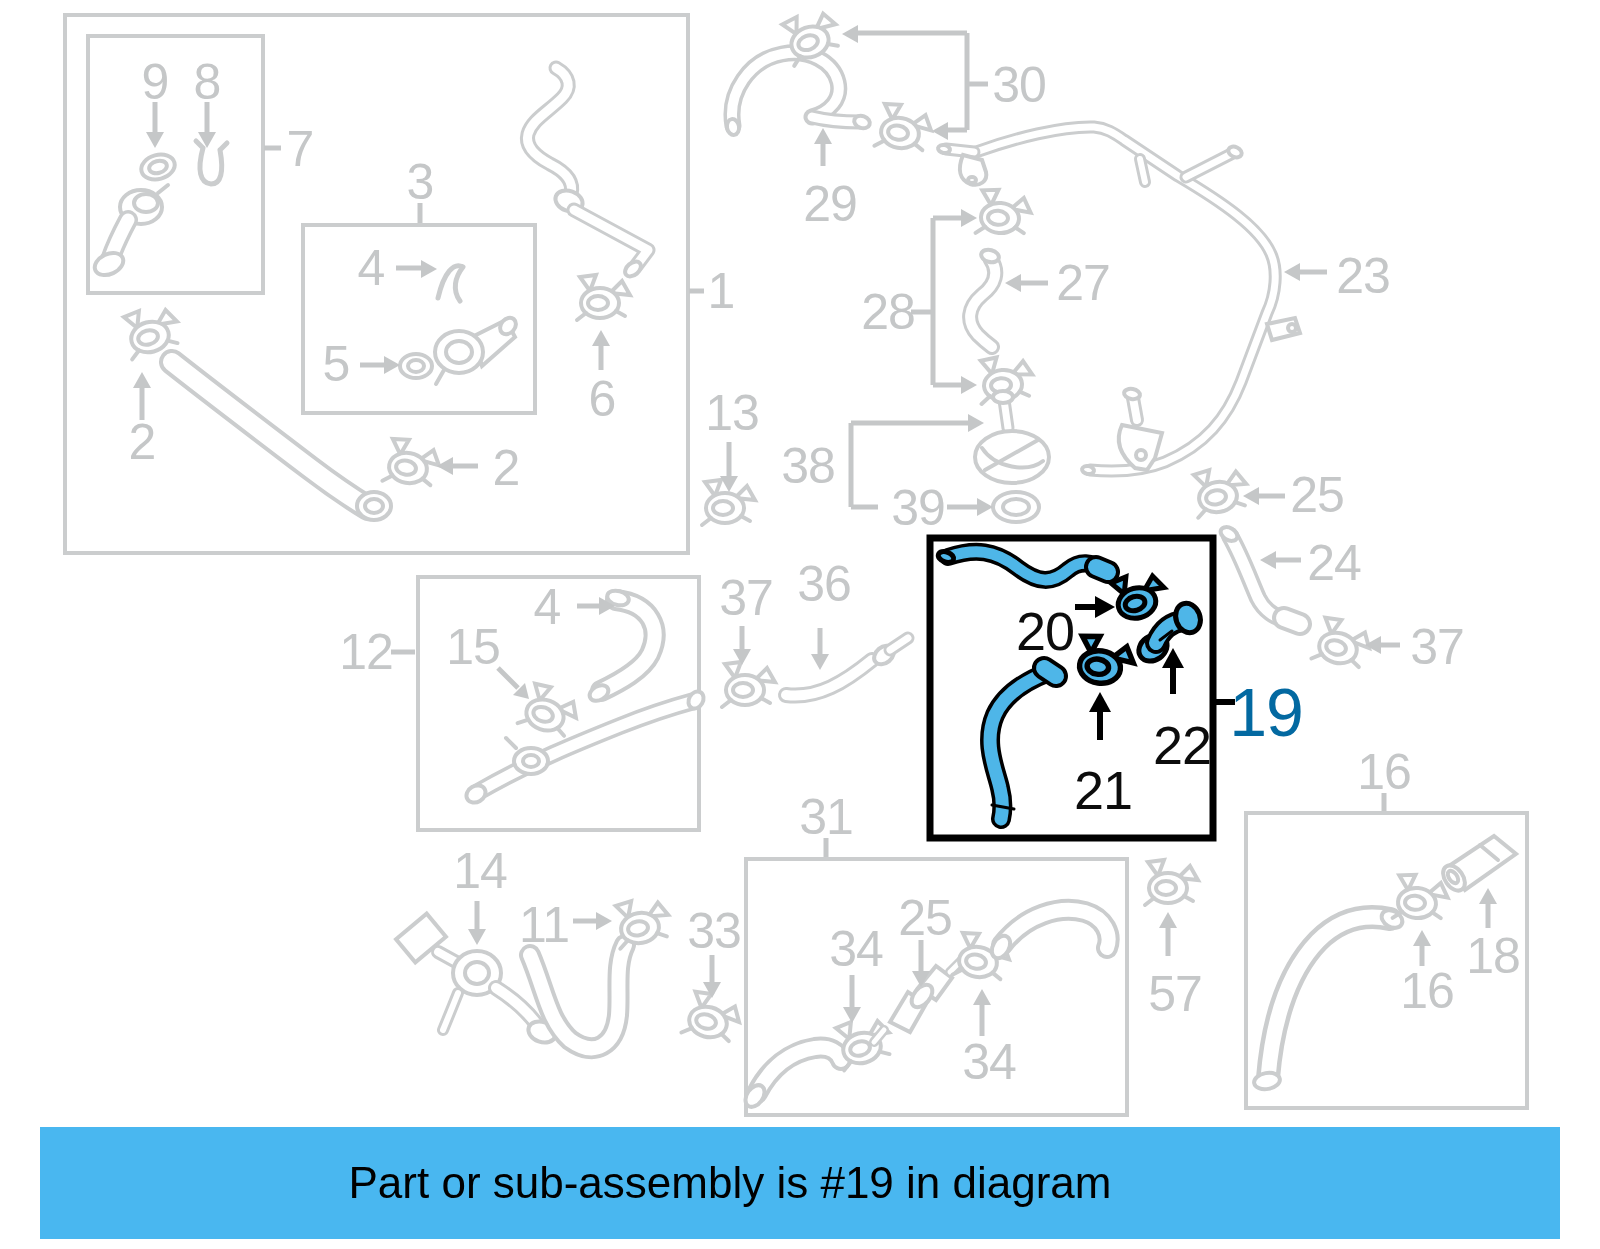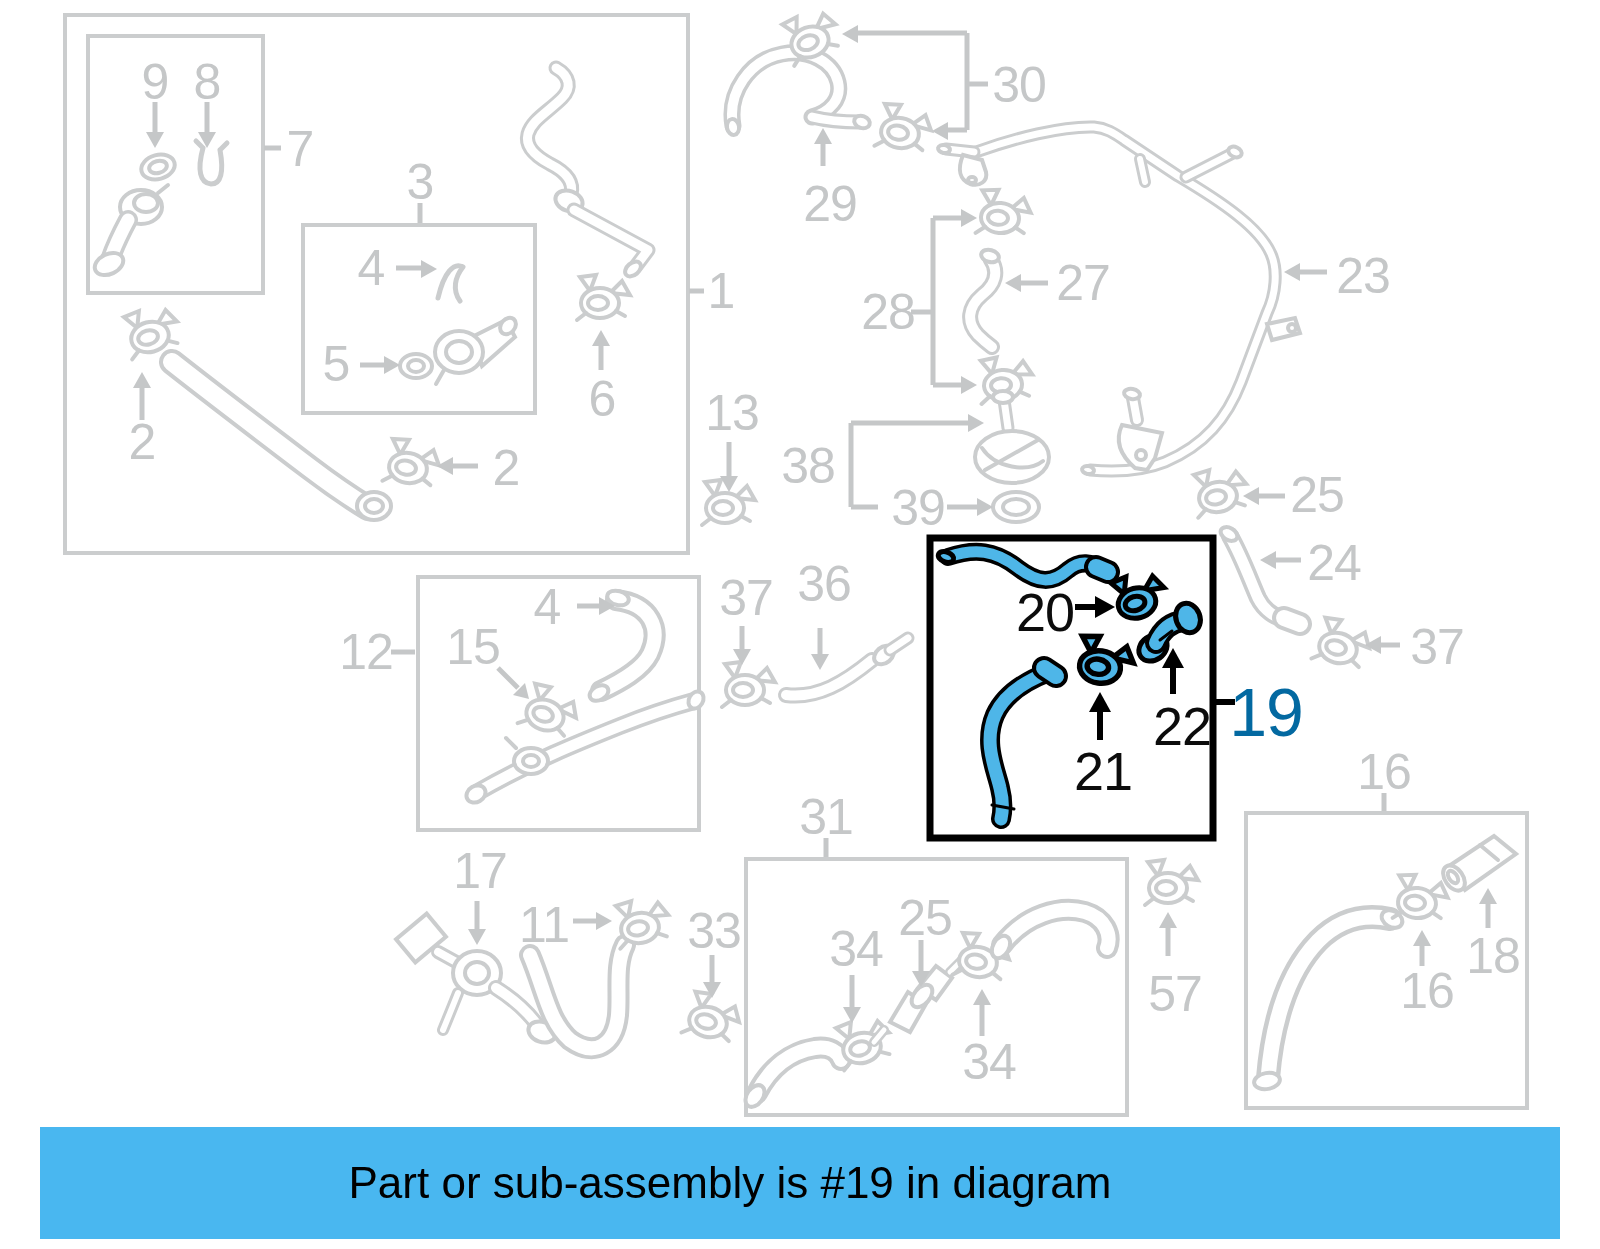--- a/index.html
+++ b/index.html
@@ -18,21 +18,21 @@
   .bxH {fill:#ffffff;stroke:#000000;stroke-width:7;}
   .bO  {fill:none;stroke:#000000;stroke-linecap:round;stroke-linejoin:round;}
   .bI  {fill:none;stroke:#4eb6e8;stroke-linecap:round;stroke-linejoin:round;}
   .bSh {fill:#4eb6e8;stroke:#000000;stroke-width:5;}
   .kS3 {fill:none;stroke:#000000;stroke-width:3;stroke-linecap:round;}
   .kA  {stroke:#000000;stroke-width:6;fill:none;}
   .kF  {fill:#000000;}
   
   .lbl{position:absolute;transform:translate(-50%,-50%);font-size:50px;color:#c5c7c8;
        white-space:nowrap;letter-spacing:-1px;line-height:1;}
-  .lblK{color:#0c0c0c;font-size:54px;}
+  .lblK{color:#0c0c0c;font-size:54px;margin-top:19px;}
   .lbl19{color:#0369a1;font-size:68px;}
   
   .banner{position:absolute;left:40px;top:1127px;width:1520px;height:112px;background:#49b7f0;
           color:#000;display:flex;flex-direction:column;align-items:center;justify-content:center;
           font-size:44px;line-height:52px;box-sizing:border-box;padding-right:140px;}
 </style>
 </head>
 <body>
 
 <div class="stage">
@@ -400,21 +400,21 @@
 <div class="lbl" style="left:1083px;top:283px">27</div>
 <div class="lbl" style="left:1363px;top:276px">23</div>
 <div class="lbl" style="left:1317px;top:495px">25</div>
 <div class="lbl" style="left:1334px;top:563px">24</div>
 <div class="lbl" style="left:1437px;top:647px">37</div>
 <div class="lbl" style="left:366px;top:652px">12</div>
 <div class="lbl" style="left:547px;top:607px">4</div>
 <div class="lbl" style="left:473px;top:647px">15</div>
 <div class="lbl" style="left:746px;top:598px">37</div>
 <div class="lbl" style="left:824px;top:584px">36</div>
-<div class="lbl" style="left:480px;top:871px">17</div>
+<div class="lbl" style="left:480px;top:871px">14</div>
 <div class="lbl" style="left:544px;top:925px">11</div>
 <div class="lbl" style="left:714px;top:931px">33</div>
 <div class="lbl" style="left:826px;top:817px">31</div>
 <div class="lbl" style="left:856px;top:949px">34</div>
 <div class="lbl" style="left:925px;top:918px">25</div>
 <div class="lbl" style="left:989px;top:1062px">34</div>
 <div class="lbl" style="left:1175px;top:994px">57</div>
 <div class="lbl" style="left:1384px;top:772px">16</div>
 <div class="lbl" style="left:1427px;top:991px">16</div>
 <div class="lbl" style="left:1493px;top:956px">18</div>

